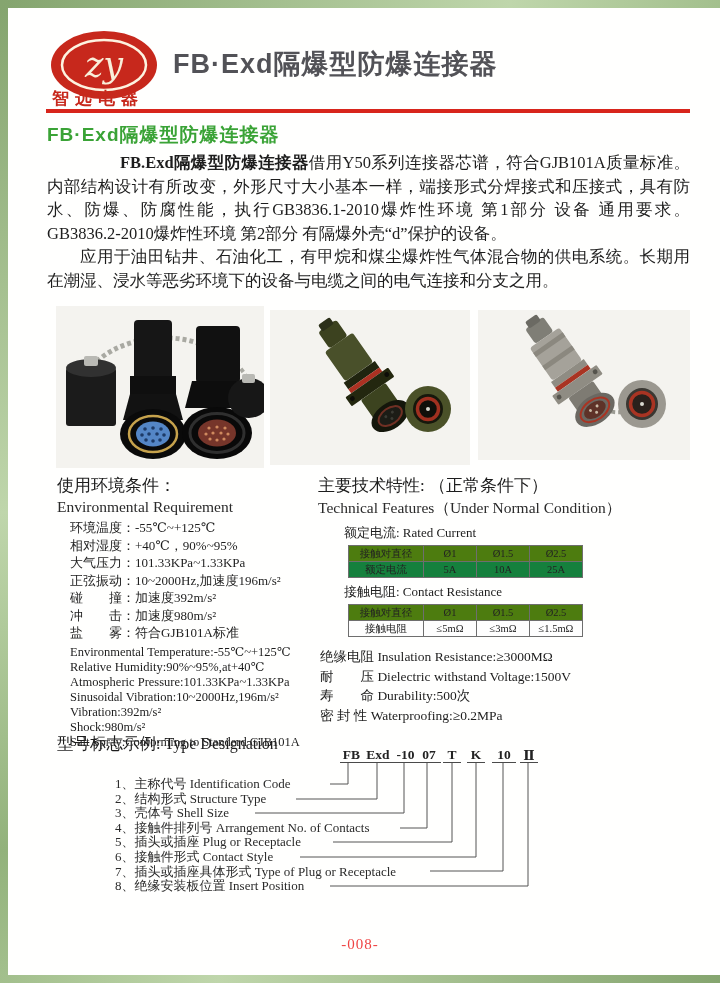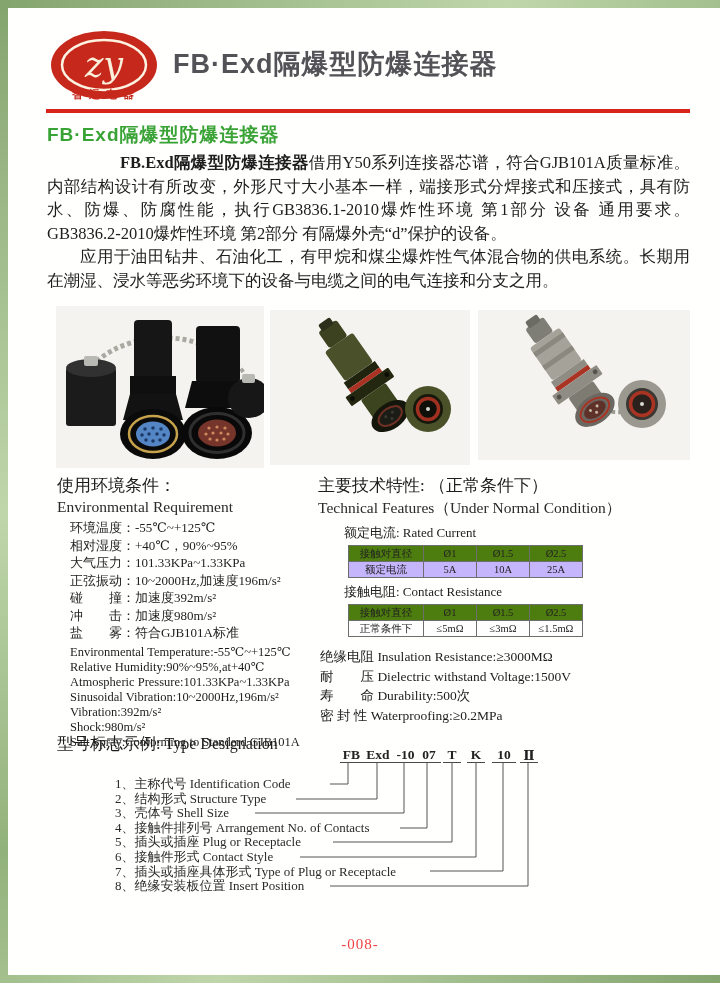--- a/index.html
+++ b/index.html
@@ -2,22 +2,22 @@
 <html><head>
 <meta charset="utf-8">
 <style>
   html,body{margin:0;padding:0;background:#ffffff;}
   .page{position:relative;width:720px;height:983px;background:#fffffe;overflow:hidden;
         font-family:"Liberation Serif","DejaVu Serif",serif;color:#222;padding-left:8px;}
   .frame{position:absolute;inset:0;border:8px solid;pointer-events:none;z-index:60;
          border-image:linear-gradient(135deg,#85a56f,#bfd6ab 30%,#92b27b 50%,#bfd6ab 70%,#85a56f) 1;}
   
   .logo{position:absolute;left:48px;top:28px;width:112px;height:78px;}
-  .company{position:absolute;left:40px;top:87px;width:132px;text-align:center;
-           color:#c7281c;font-weight:bold;font-size:11px;letter-spacing:6px;}
+  .company{position:absolute;left:32px;top:87px;width:132px;text-align:center;
+           color:#c7281c;font-weight:bold;font-size:17px;letter-spacing:6px;}
   .doc-title{position:absolute;left:173px;top:46px;font-family:"Liberation Sans","DejaVu Sans",sans-serif;
              font-size:27px;font-weight:bold;color:#525257;letter-spacing:1px;}
   .red-rule{position:absolute;left:46px;top:109px;width:644px;height:4px;background:#d8251c;}
   .section-heading{position:absolute;left:47px;top:122px;font-family:"Liberation Sans","DejaVu Sans",sans-serif;
                    font-size:19px;font-weight:bold;color:#3aa336;letter-spacing:1px;}
   
   .intro{position:absolute;left:47px;top:151px;width:643px;font-size:16.5px;line-height:23.5px;
          text-align:justify;color:#1d1d1d;}
   .intro p{margin:0;text-indent:2em;}
   .intro .b{font-weight:bold;margin-left:40px;}
@@ -28,21 +28,21 @@
   .col-tech{position:absolute;left:318px;top:474px;width:374px;}
   .h-zh{font-size:17px;color:#1d1d1d;}
   .h-en{font-size:15.5px;color:#2a2a2a;margin-top:1px;}
   .spec-zh{margin:3px 0 0 13px;font-size:13px;line-height:17.5px;color:#1d1d1d;}
   .spec-en{margin:3px 0 0 13px;font-size:12.5px;line-height:15px;color:#1d1d1d;}
   .tbl-label{margin:5px 0 0 26px;font-size:13px;color:#1d1d1d;}
   table.spec{border-collapse:collapse;margin:3px 0 0 30px;font-size:10.5px;color:#222;}
   table.spec td{border:1px solid #6e6e6e;text-align:center;padding:0 4px;height:15px;min-width:44px;}
   table.spec td.c0{min-width:66px;}
   table.spec tr.hd td{background:#4d7c0f;}
-  table.spec tr.sub td{background:#c4b5fd;}
+  table.spec tr.sub td{background:#15803d;}
   table.spec tr.plain td{background:#fefefe;}
   .tech-specs{margin:10px 0 0 2px;font-size:13.5px;line-height:19.5px;color:#1d1d1d;}
   .tech-specs .ip{font-family:"Liberation Sans","DejaVu Sans",sans-serif;font-weight:bold;font-size:13px;}
   
   .designation-heading{position:absolute;left:57px;top:733px;color:#1d1d1d;}
   .designation-heading .zh{font-size:16.5px;}
   .designation-heading .en{font-size:16px;}
   .code{position:absolute;top:747px;height:15px;text-align:center;font-size:13.5px;font-weight:600;
         color:#222;border-bottom:1.3px solid #4a4a4a;}
   .diagram-svg{position:absolute;left:0;top:745px;width:720px;height:170px;}
@@ -229,21 +229,21 @@
     <div class="tbl-label">接触电阻: Contact Resistance</div>
     <table class="spec">
       <tbody>
         <tr class="hd">
           <td class="c0">接触对直径</td>
           <td>Ø1</td>
           <td>Ø1.5</td>
           <td>Ø2.5</td>
         </tr>
         <tr class="plain">
-          <td class="c0">正常条件下</td>
+          <td class="c0">接触电阻</td>
           <td>≤5mΩ</td>
           <td>≤3mΩ</td>
           <td>≤1.5mΩ</td>
         </tr>
       </tbody>
     </table>
     <div class="tech-specs">
       <div>绝缘电阻 Insulation Resistance:≥3000MΩ</div>
       <div>耐　　压 Dielectric withstand Voltage:1500V</div>
       <div>寿　　命 Durability:500次</div>

